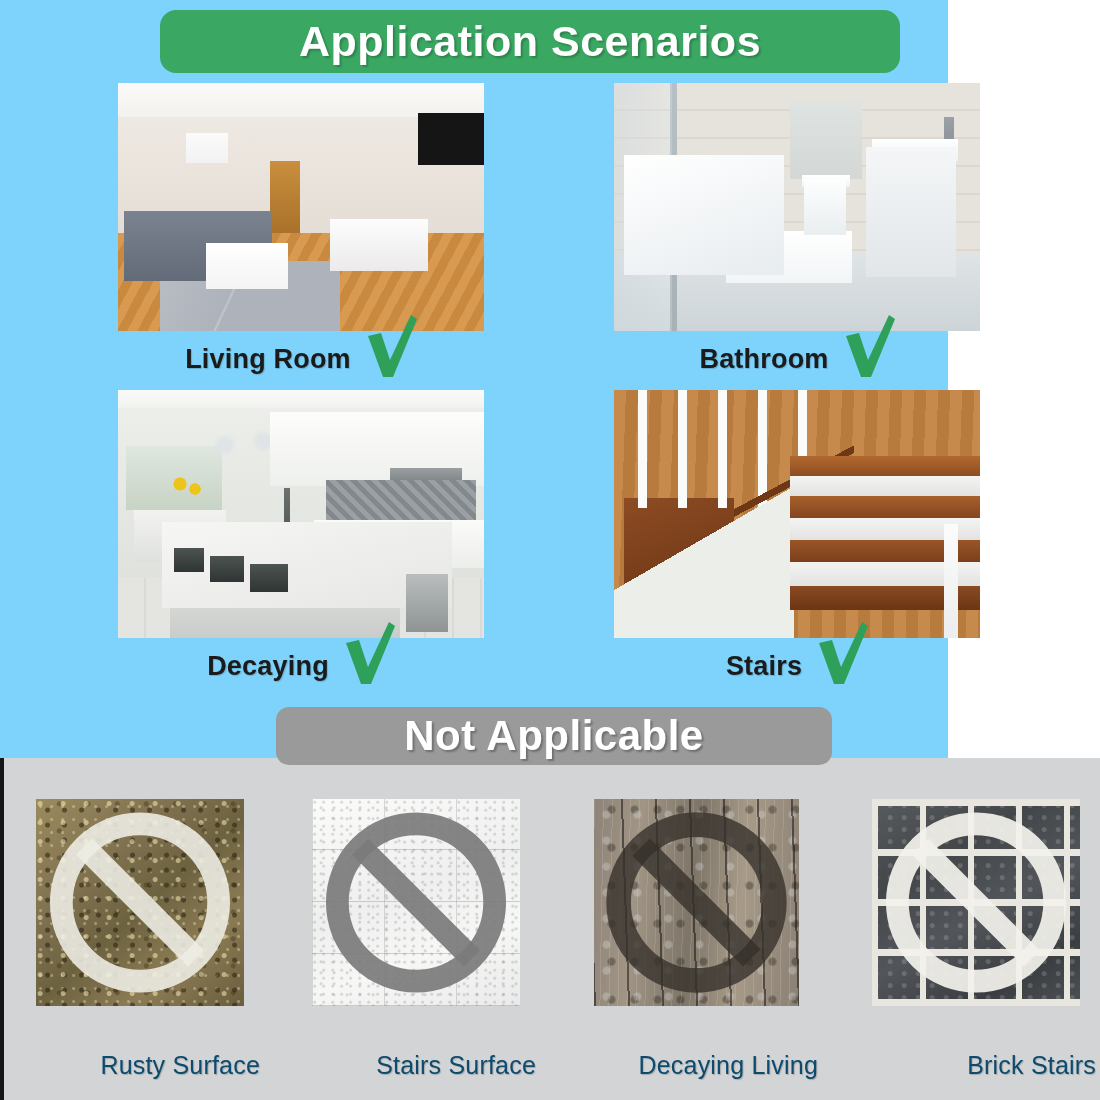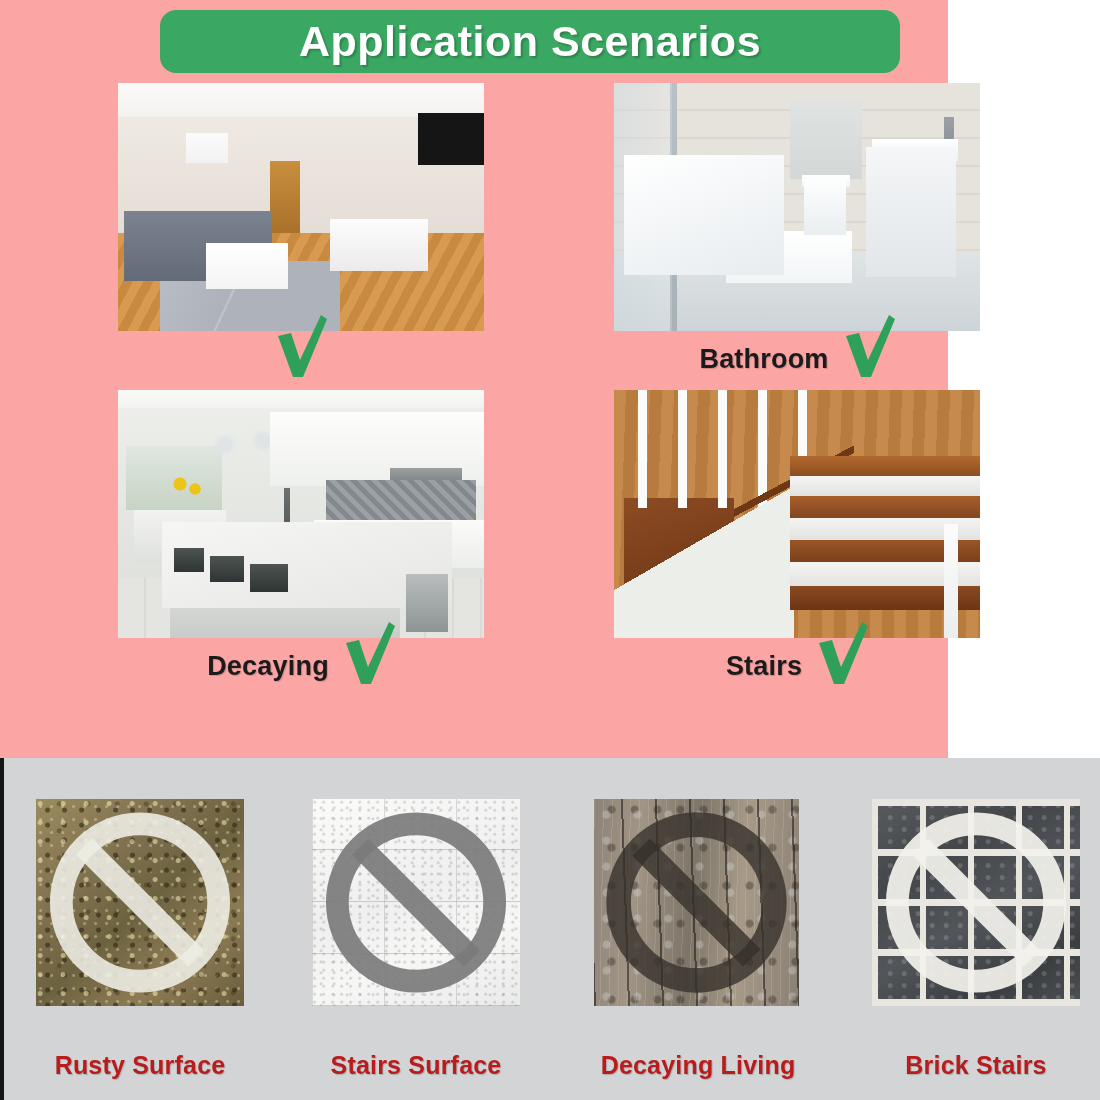--- a/index.html
+++ b/index.html
@@ -9,21 +9,21 @@
     background: #ffffff;
     font-family: "Liberation Sans", sans-serif;
     overflow: hidden;
     position: relative;
   }
 
   
   .top-section {
     position: absolute;
     left: 0; top: 0; width: 948px; height: 758px;
-    background: #fca5a5;
+    background: #7dd3fc;
   }
 
   .banner {
     position: absolute;
     display: flex; align-items: center; justify-content: center;
     border-radius: 16px;
   }
   .banner-green {
     left: 160px; top: 10px; width: 740px; height: 63px;
     background: #3aa862;
@@ -218,22 +218,22 @@
 
   .na-grid { position: absolute; left: 0; top: 0; width: 1100px; height: 342px; }
   .na-item { position: absolute; width: 240px; }
   .na-swatch {
     position: absolute; left: 0; top: 0;
     width: 208px; height: 207px;
     overflow: hidden;
   }
   .na-label {
     position: absolute; left: -16px; top: 252px; width: 240px;
-    text-align: center;
-    font-size: 25px; font-weight: bold; color: #b91c1c;
+    text-align: right;
+    font-size: 25px; font-weight: normal; color: #0c4a6e;
     letter-spacing: 0.2px;
     text-shadow: 1px 1px 1px rgba(0,0,0,0.2);
   }
   .n1 { left: 36px;  top: 41px; }
   .n2 { left: 312px; top: 41px; }
   .n3 { left: 594px; top: 41px; }
   .n4 { left: 872px; top: 41px; }
   .n3 .na-swatch { width: 205px; }
 
   
@@ -278,20 +278,21 @@
 
   <div class="banner banner-green">
     <span class="banner-text">Application Scenarios</span>
   </div>
 
   <div class="grid">
 
     <div class="tile t1">
       <div class="tile-photo p-living"></div>
       <div class="tile-caption">
+        <span class="tile-label">Living Room</span>
         <span class="check">
           <svg viewBox="0 0 52 62" aria-hidden="true">
             <path d="M3 21 L16 18 L25 45 L46 0 L52 4 L28 62 L18 62 Z" fill="#2ea05a"></path>
           </svg>
         </span>
       </div>
     </div>
 
     <div class="tile t2">
       <div class="tile-photo p-bath"></div>
@@ -328,20 +329,23 @@
         </span>
       </div>
     </div>
 
   </div>
 </div>
 
 <div class="bottom-section">
   <div class="left-edge"></div>
 
+  <div class="banner-gray">
+    <span class="banner-text">Not Applicable</span>
+  </div>
 
   <div class="na-grid">
 
     <div class="na-item n1">
       <div class="na-swatch s-rusty">
         <span class="ban">
           <svg viewBox="0 0 100 100" aria-hidden="true">
             <circle cx="50" cy="50" r="38" fill="none" stroke="#efeee6" stroke-width="11" opacity="0.88"></circle>
             <line x1="23" y1="23" x2="77" y2="77" stroke="#efeee6" stroke-width="11" opacity="0.88"></line>
           </svg>

